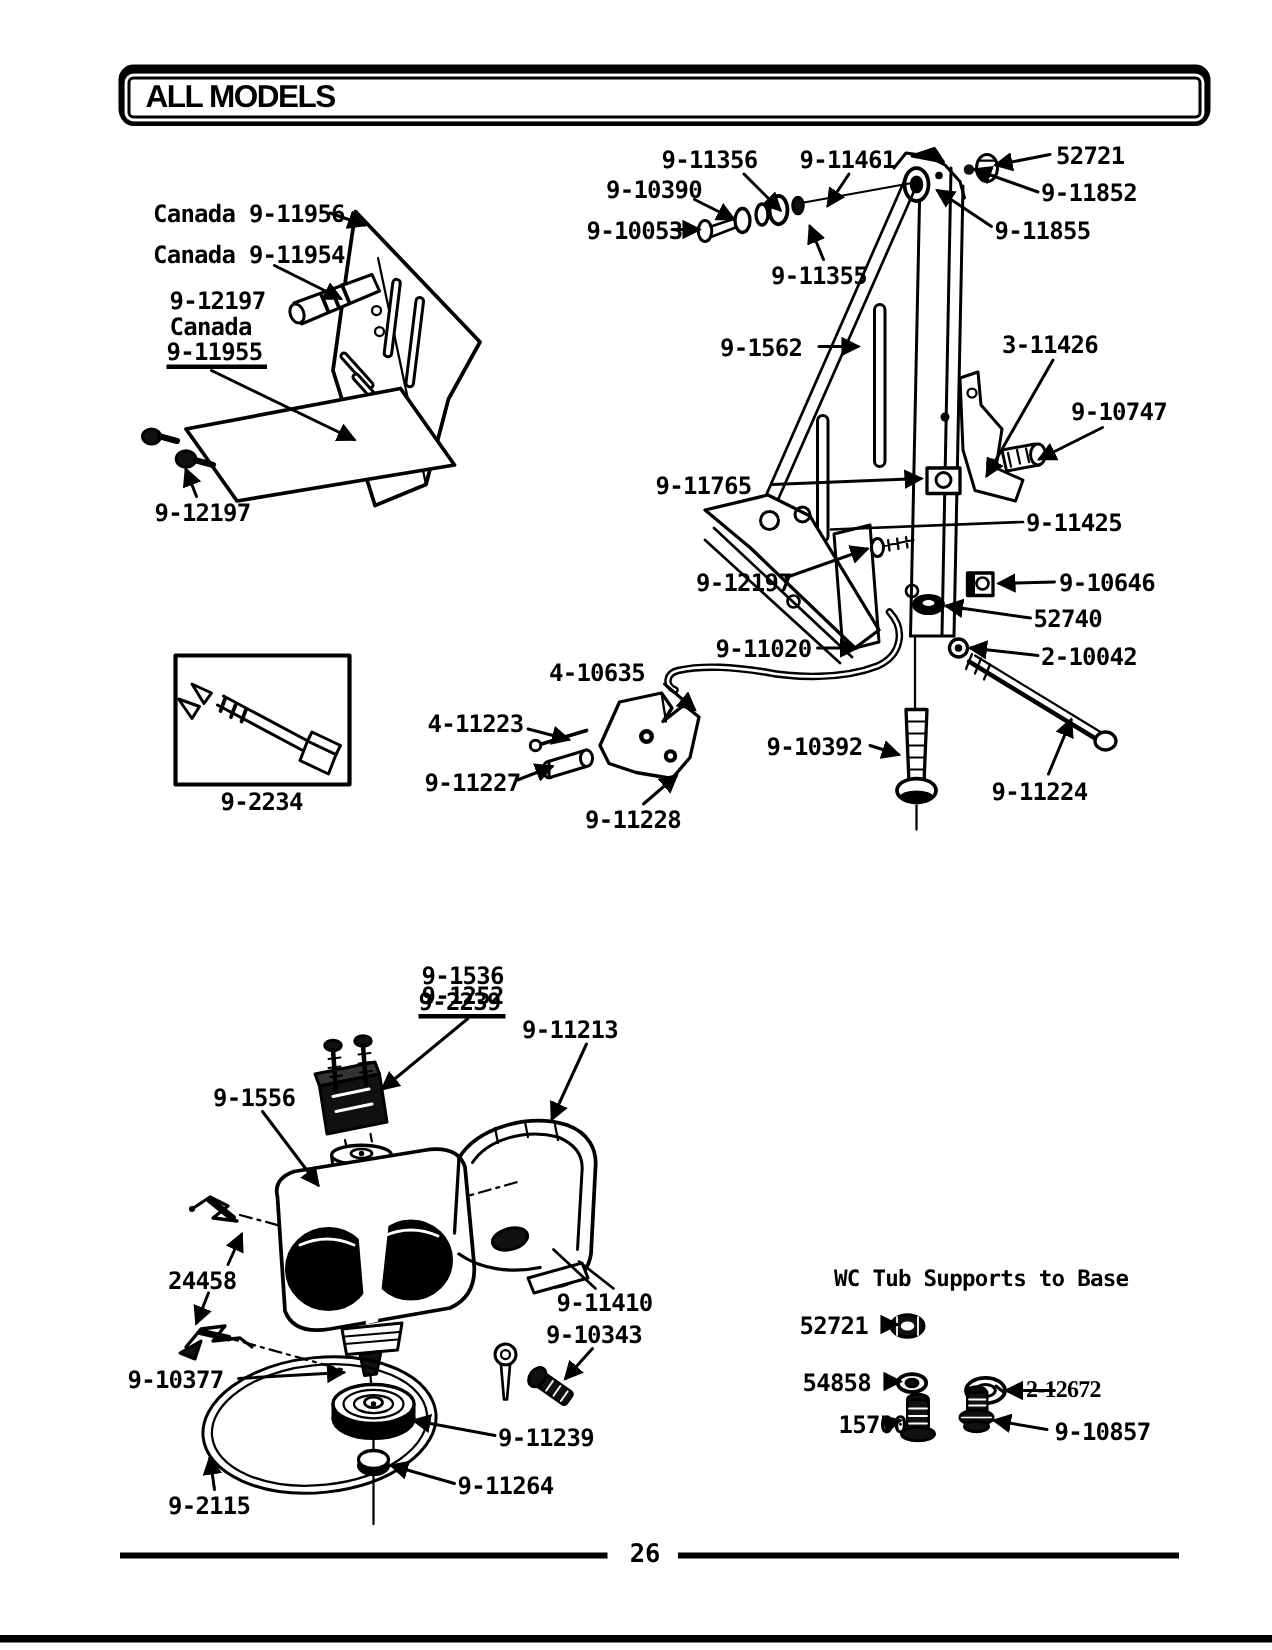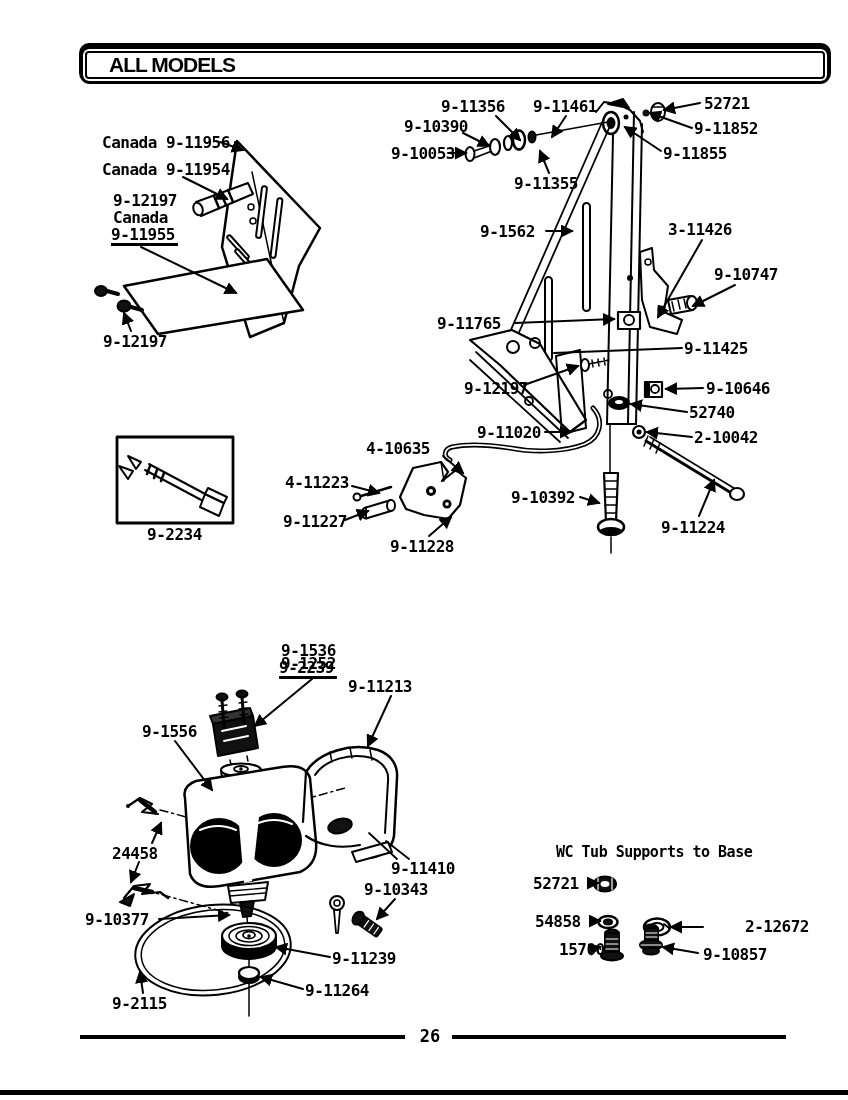--- a/index.html
+++ b/index.html
@@ -1,21 +1,21 @@
 <!DOCTYPE html>
 <html><head>
 <meta charset="utf-8">
 <style>
   html,body{margin:0;padding:0;background:#fff;}
   .page{position:relative;width:848px;height:1100px;background:#fff;overflow:hidden;
         font-family:"DejaVu Sans Mono", monospace;color:#000;}
   .header-box{position:absolute;left:80px;top:46px;width:692px;height:32px;
       border:3px solid #000;border-radius:9px;
       box-shadow:inset 0 0 0 2px #fff, inset 0 0 0 4px #000, 0 -2px 0 1px #000;
-      display:flex;align-items:center;justify-content:space-between;padding:0 26px;background:#fff;}
+      display:flex;align-items:center;justify-content:space-between;padding:0 14px;background:#fff;}
   .hdr-left{font-family:"Liberation Sans",sans-serif;font-weight:bold;font-size:21px;letter-spacing:-1px;white-space:pre;}
   .hdr-title{font-family:"Liberation Sans",sans-serif;font-weight:bold;font-size:20px;letter-spacing:-0.8px;white-space:pre;}
   .art{position:absolute;left:0;top:0;width:848px;height:1100px;}
   .lbl{position:absolute;font:bold 16px "DejaVu Sans Mono",monospace;line-height:17px;
        letter-spacing:-0.5px;white-space:pre;}
   .und{border-bottom:3px solid #000;padding-right:3px;}
   .wc-title{position:absolute;left:556px;top:843px;font:bold 15px "DejaVu Sans Mono",monospace;letter-spacing:-0.5px;white-space:pre;}
   .rule{position:absolute;height:4px;background:#000;top:1035px;}
   .rule.left{left:80px;width:325px;}
   .rule.right{left:452px;width:334px;}
@@ -365,29 +365,29 @@
       <div class="lbl" style="left: 366px; top: 440px;">4-10635</div>
       <div class="lbl" style="left: 285px; top: 474px;">4-11223</div>
       <div class="lbl" style="left: 283px; top: 513px;">9-11227</div>
       <div class="lbl" style="left: 390px; top: 538px;">9-11228</div>
       <div class="lbl" style="left: 281px; top: 655px;">9-1252</div>
       <div class="lbl" style="left: 281px; top: 642px;">9-1536</div>
       <div class="lbl und" style="left: 279px; top: 659px;">9-2239</div>
       <div class="lbl" style="left: 348px; top: 678px;">9-11213</div>
       <div class="lbl" style="left: 142px; top: 723px;">9-1556</div>
       <div class="lbl" style="left: 112px; top: 845px;">24458</div>
-      <div class="lbl" style="left: 391px; top: 860px;">9-11410</div>
+      <div class="lbl" style="left: 371px; top: 860px;">9-11410</div>
       <div class="lbl" style="left: 364px; top: 881px;">9-10343</div>
       <div class="lbl" style="left: 85px; top: 911px;">9-10377</div>
       <div class="lbl" style="left: 332px; top: 950px;">9-11239</div>
       <div class="lbl" style="left: 305px; top: 982px;">9-11264</div>
       <div class="lbl" style="left: 112px; top: 995px;">9-2115</div>
       <div class="lbl" style="left: 533px; top: 875px;">52721</div>
       <div class="lbl" style="left: 535px; top: 913px;">54858</div>
-      <div class="lbl" style="left: 745px; top: 918px;">2-12672</div>
+      <div class="lbl" style="left: 684px; top: 918px; font-family: Liberation Serif, serif;">2-12672</div>
       <div class="lbl" style="left: 535px; top: 941px; margin-left: 24px;">15700</div>
       <div class="lbl" style="left: 703px; top: 946px;">9-10857</div>
     </div>
 
   <div class="wc-title">WC Tub Supports to Base</div>
 
   <div class="footer">
     <span class="rule left"></span>
     <span class="pageno">26</span>
     <span class="rule right"></span>

